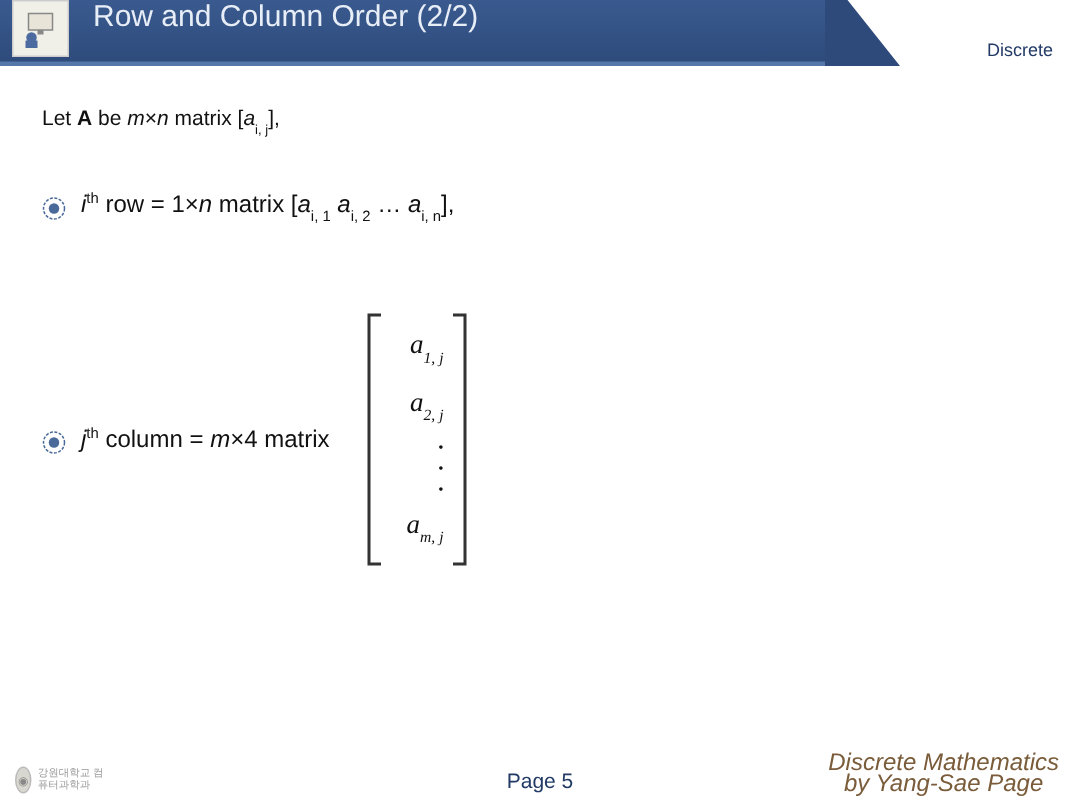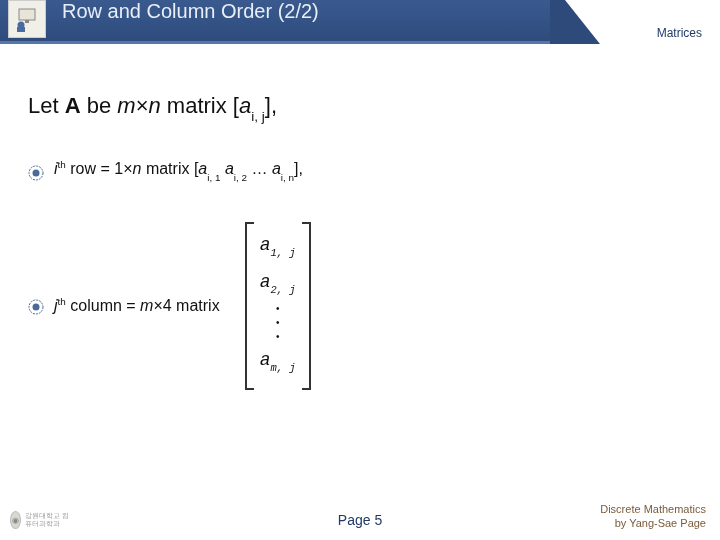--- a/index.html
+++ b/index.html
@@ -6,62 +6,62 @@
 body{width:720px;height:540px;font-family:Verdana,Geneva,sans-serif;background:#fff;overflow:hidden;position:relative}
 .header{width:100%;height:48px;position:relative}
 .header-blue{position:absolute;left:0;top:0;width:550px;height:44px;background:linear-gradient(to bottom,#3a5a8f,#2d4a7a);display:flex;align-items:flex-start}
 .header-blue::after{content:"";position:absolute;bottom:0;left:0;width:100%;height:3px;background:#5577aa}
 .icon-box{width:38px;height:38px;margin-left:8px;background:#f0f0e8;display:flex;align-items:center;justify-content:center;border:1px solid #ccc}
 .icon-box svg{width:28px;height:28px}
 .title{color:#e8eef7;font-size:20px;margin-left:16px;font-family:Verdana,sans-serif}
 .header-right{position:absolute;right:18px;top:26px;color:#223a66;font-size:12px}
 .header-curve{position:absolute;left:550px;top:0;width:50px;height:44px;background:#2d4a7a;clip-path:polygon(0 0,30% 0,100% 100%,0 100%)}
 .content{padding:20px 28px 0 28px;color:#111}
-.line1{font-size:22px;margin-top:25px;margin-bottom:38px}
+.line1{font-size:14px;margin-top:2px;margin-bottom:38px}
 .bold{font-weight:bold}
 .italic{font-style:italic}
 .sub{font-size:.62em;vertical-align:sub;position:relative;top:.2em}
 .sup{font-size:.62em;vertical-align:super}
-.bullet-row{display:flex;align-items:flex-end;margin-bottom:40px}
+.bullet-row{display:flex;align-items:center;margin-bottom:60px}
 .bullet-row.row2{margin-bottom:0;align-items:center}
 .bullet-icon{width:16px;height:16px;margin-right:10px;margin-top:3px;flex-shrink:0}
 .bullet-icon svg{width:16px;height:16px}
 .bullet-text{font-size:16px}
 .matrix-wrap{display:inline-flex;align-items:center;margin-left:22px}
 .bracket{width:14px;font-size:0;position:relative}
 .bracket svg{height:170px;width:14px}
-.matrix-col{display:flex;flex-direction:column;gap:6px;padding:6px 4px;min-width:44px;align-items:center;font-family:Liberation Mono, monospace}
+.matrix-col{display:flex;flex-direction:column;gap:6px;padding:6px 4px;min-width:44px;align-items:flex-end;font-family:Liberation Serif, serif}
 .matrix-cell{font-size:18px;font-style:italic;line-height:24px;white-space:nowrap}
 .matrix-cell .main{font-style:italic}
 .matrix-cell .msub{font-size:.58em;vertical-align:sub;font-style:italic;position:relative;top:.15em}
 .dots{font-style:normal;font-size:10px;line-height:8px;letter-spacing:0}
 .footer{position:absolute;bottom:6px;left:0;width:100%;height:30px}
 .footer-logo{position:absolute;left:10px;bottom:2px;width:60px;height:24px;display:flex;align-items:center;gap:4px}
 .footer-logo .circ{width:18px;height:18px;border-radius:50%;background:#d8d8d0;border:1px solid #bbb;display:flex;align-items:center;justify-content:center;font-size:8px;color:#888}
 .footer-logo .txt{font-size:7px;color:#999;line-height:8px}
 .footer-center{position:absolute;left:50%;transform:translateX(-50%);bottom:6px;font-size:14px;color:#223a66}
-.footer-right{position:absolute;right:14px;bottom:4px;text-align:right;font-size:11px;color:#7a5c3a;line-height:14px}
+.footer-right{position:absolute;right:14px;bottom:4px;text-align:center;font-size:16px;color:#7a5c3a;font-style:italic;line-height:14px}
 </style>
 </head>
 <body>
 
 <div class="header">
   <div class="header-blue">
     <div class="icon-box">
       <svg viewBox="0 0 28 28">
           <rect x="6" y="4" width="16" height="11" fill="#e8e4d8" stroke="#888" stroke-width="1"></rect>
           <rect x="12" y="15" width="4" height="3" fill="#888"></rect>
           <circle cx="8" cy="20" r="3.5" fill="#4a6aa0"></circle>
           <rect x="4" y="22" width="8" height="5" fill="#4a6aa0"></rect>
         </svg>
     </div>
     <div class="title">Row and Column Order (2/2)</div>
   </div>
   <div class="header-curve"></div>
-  <div class="header-right">Matrices</div>
+  <div class="header-right">Discrete</div>
 </div>
 
 <div class="content">
   <div class="line1">
     <span>Let </span><span class="bold">A</span><span> be </span><span class="italic">m</span><span>×</span><span class="italic">n</span><span> matrix [</span><span class="italic">a</span><span class="sub">i, j</span><span>],</span>
   </div>
 
   <div class="bullet-row">
     <div class="bullet-icon">
       <svg viewBox="0 0 16 16">

